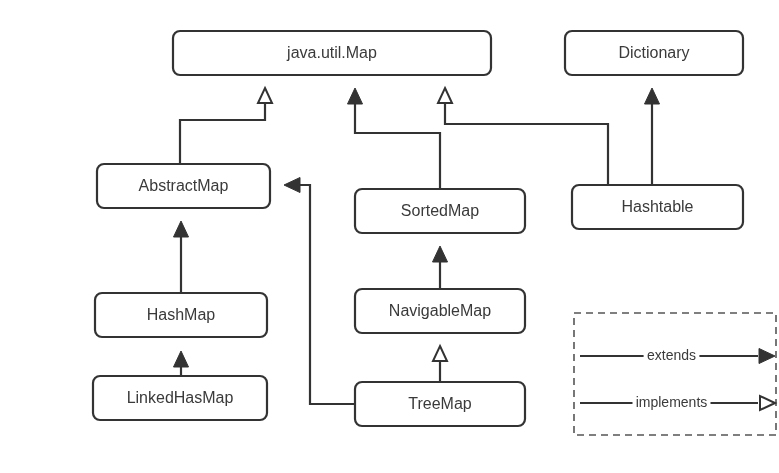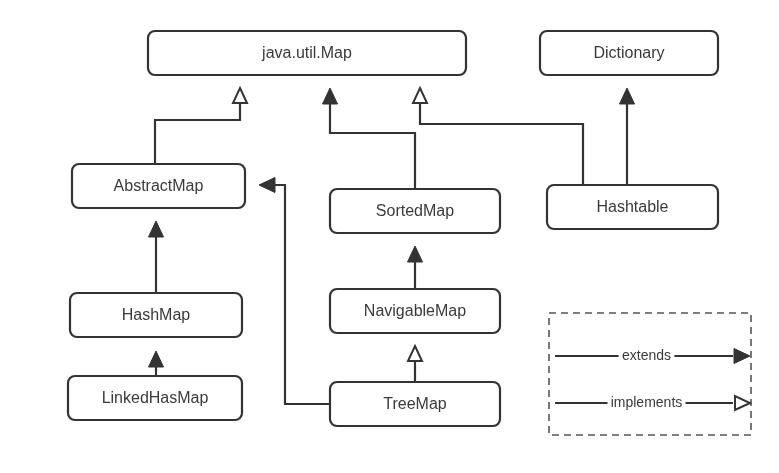--- a/index.html
+++ b/index.html
@@ -12,20 +12,21 @@
     width: 779px;
     height: 473px;
     overflow: hidden;
     font-family: "Liberation Sans", sans-serif;
   }
   #diagram-root {
     position: relative;
     width: 631px;
     height: 473px;
     background: #ffffff;
+    padding-left: 25px;
   }
   svg#uml-canvas {
     display: block;
     width: 779px;
     height: 473px;
   }
   .node-box {
     fill: #ffffff;
     stroke: #333333;
     stroke-width: 2.2;

